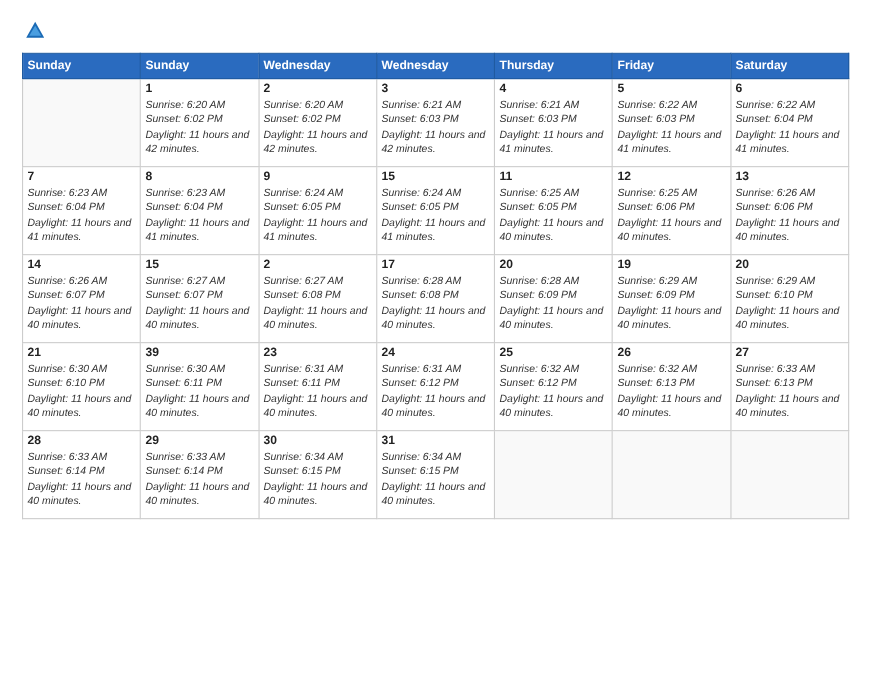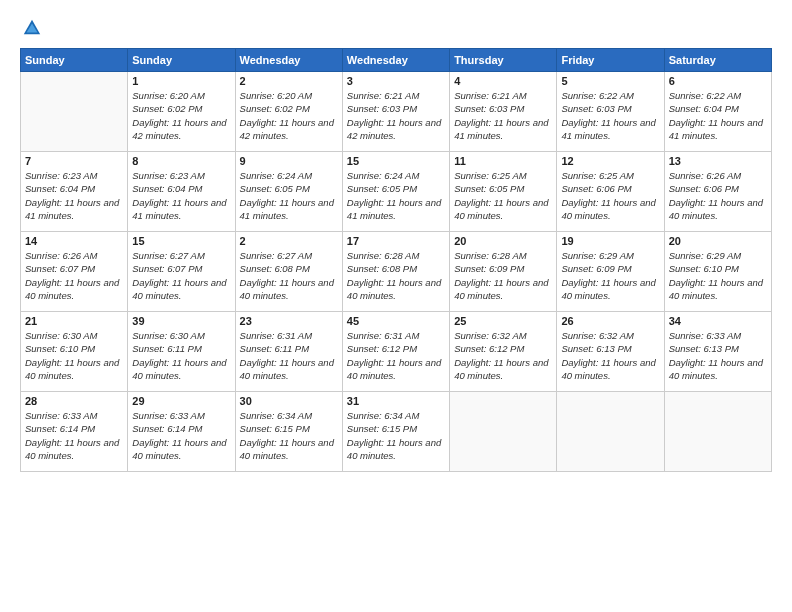--- a/index.html
+++ b/index.html
@@ -231,33 +231,33 @@
           </td>
           <td>
             <span class="day-number">39</span>
             <div class="day-info">Sunrise: 6:30 AM<br>Sunset: 6:11 PM<br>Daylight: 11 hours and 40 minutes.</div>
           </td>
           <td>
             <span class="day-number">23</span>
             <div class="day-info">Sunrise: 6:31 AM<br>Sunset: 6:11 PM<br>Daylight: 11 hours and 40 minutes.</div>
           </td>
           <td>
-            <span class="day-number">45</span>
+            <span class="day-number">24</span>
             <div class="day-info">Sunrise: 6:31 AM<br>Sunset: 6:12 PM<br>Daylight: 11 hours and 40 minutes.</div>
           </td>
           <td>
             <span class="day-number">25</span>
             <div class="day-info">Sunrise: 6:32 AM<br>Sunset: 6:12 PM<br>Daylight: 11 hours and 40 minutes.</div>
           </td>
           <td>
             <span class="day-number">26</span>
             <div class="day-info">Sunrise: 6:32 AM<br>Sunset: 6:13 PM<br>Daylight: 11 hours and 40 minutes.</div>
           </td>
           <td>
-            <span class="day-number">34</span>
+            <span class="day-number">27</span>
             <div class="day-info">Sunrise: 6:33 AM<br>Sunset: 6:13 PM<br>Daylight: 11 hours and 40 minutes.</div>
           </td>
         </tr>
         <tr class="last-row">
           <td>
             <span class="day-number">28</span>
             <div class="day-info">Sunrise: 6:33 AM<br>Sunset: 6:14 PM<br>Daylight: 11 hours and 40 minutes.</div>
           </td>
           <td>
             <span class="day-number">29</span>

